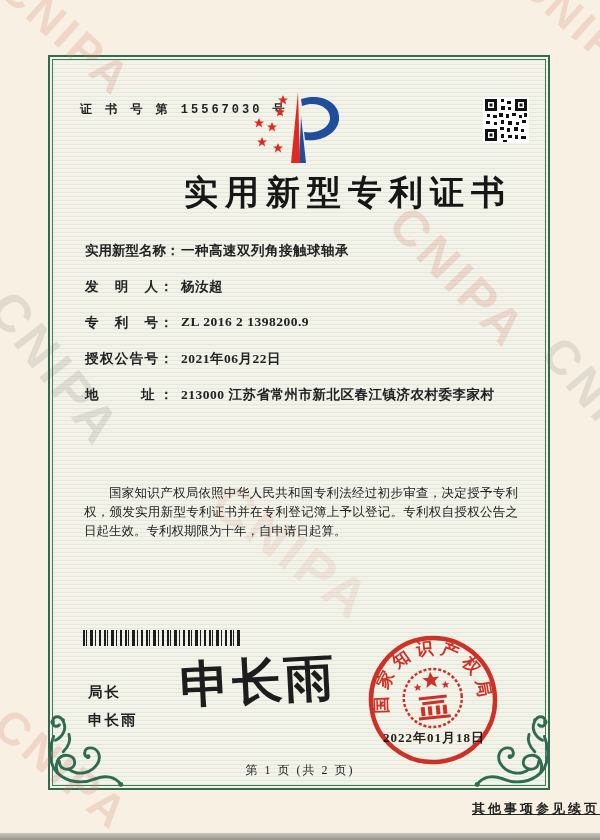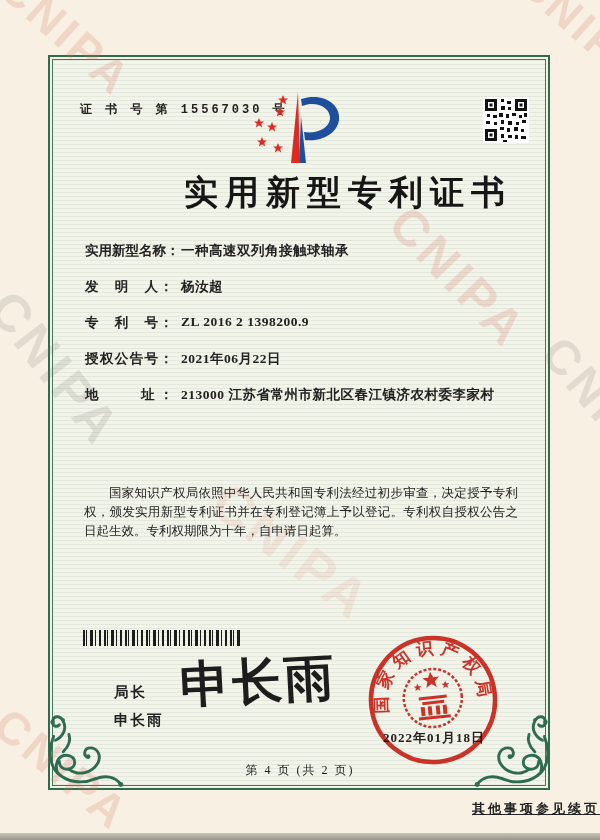--- a/index.html
+++ b/index.html
@@ -44,21 +44,21 @@
   
   .barcode{position:absolute;left:83px;top:630px;width:158px;height:16px;z-index:4;
      background:repeating-linear-gradient(90deg,
         #1c1c1c 0 2px, transparent 2px 3px,
         #1c1c1c 3px 4px, transparent 4px 7px,
         #1c1c1c 7px 10px, transparent 10px 12px,
         #1c1c1c 12px 13px, transparent 13px 16px,
         #1c1c1c 16px 18px, transparent 18px 21px);}
   
   .director{position:absolute;left:88px;top:678px;z-index:4;font-size:14.5px;
-            font-weight:700;letter-spacing:2px;line-height:28px;margin-left:26px;}
+            font-weight:700;letter-spacing:2px;line-height:28px;}
   .signature{position:absolute;left:180px;top:648px;width:175px;z-index:4;
             font-size:50px;font-weight:600;color:#1d1d1d;transform:rotate(-3deg);
             font-family:"DejaVu Serif","Liberation Serif",serif;letter-spacing:2px;}
   .seal{position:absolute;left:367px;top:634px;width:132px;height:132px;z-index:5;
         mix-blend-mode:multiply;opacity:.94;transform:rotate(-6deg);}
   .seal-date{position:absolute;left:368px;top:729px;width:132px;text-align:center;
         font-size:13px;font-weight:700;letter-spacing:1px;color:#27211e;z-index:4;}
   
   .page-num{position:absolute;left:0;top:762px;width:100%;text-align:center;
         font-size:12px;letter-spacing:2px;z-index:4;}
@@ -230,17 +230,17 @@
       <rect x="52" y="62" width="28" height="3"></rect>
       <rect x="55" y="67" width="22" height="3"></rect>
       <rect x="53" y="72" width="4" height="9"></rect>
         <rect x="60" y="72" width="4" height="9"></rect>
       <rect x="68" y="72" width="4" height="9"></rect>
         <rect x="75" y="72" width="4" height="9"></rect>
       <rect x="50" y="82" width="32" height="3"></rect>
     </g>
   </svg>
 
-  <div class="page-num">第 4 页 (共 2 页)</div>
+  <div class="page-num">第 1 页 (共 2 页)</div>
 
   <div class="footer-note">其他事项参见续页</div>
 
 </div>
 
 </body></html>

